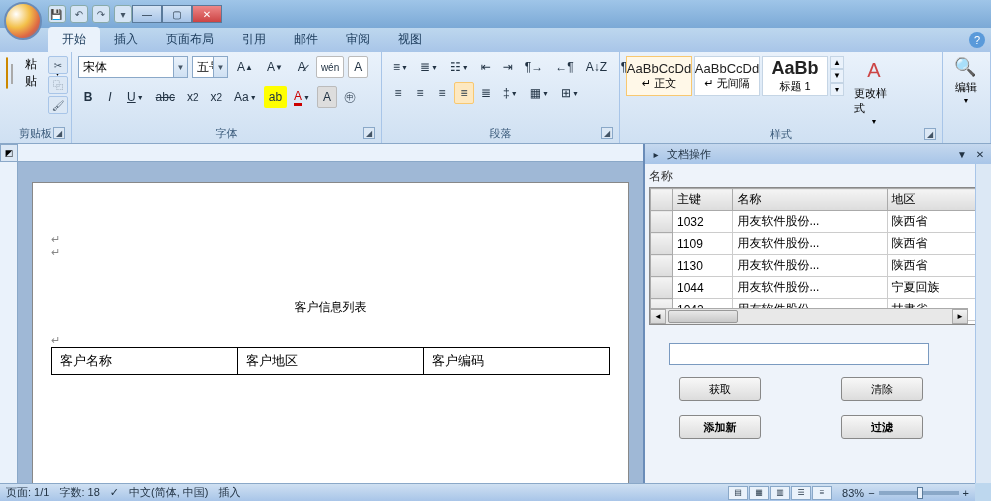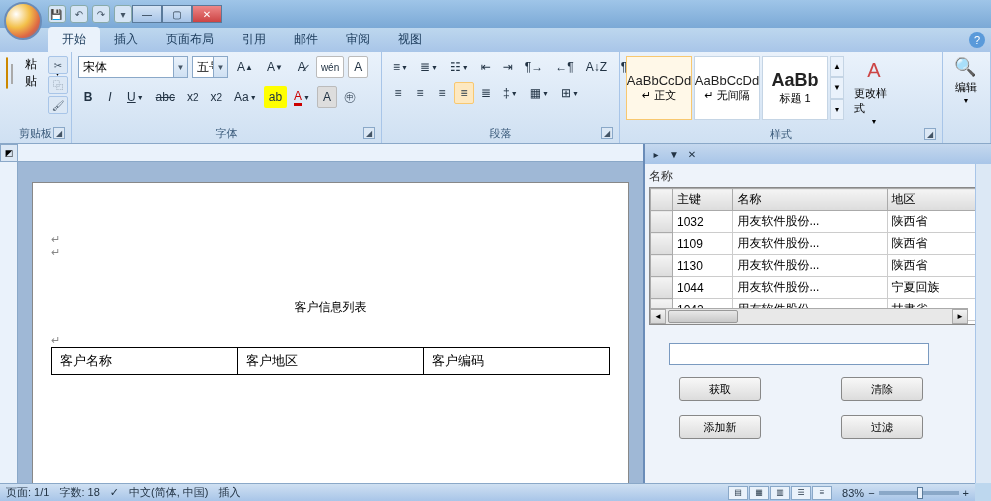--- a/index.html
+++ b/index.html
@@ -44,21 +44,21 @@
 .btn-row { display: flex; gap: 2px; }
 .rbtn { min-width: 20px; height: 22px; padding: 0 4px; border: 1px solid transparent; border-radius: 2px; display: flex; align-items: center; justify-content: center; font-size: 12px; color: #234; cursor: pointer; }
 .rbtn .dd-sm { font-size: 7px; margin-left: 1px; }
 .boxed { border: 1px solid #bbb; background: #fff; }
 
 
 .para-col { display: flex; flex-direction: column; gap: 4px; }
 
 
 .style-gallery { display: flex; gap: 2px; }
-.style-item { width: 66px; height: 64px; background: #fff; border: 1px solid #c5d5e5; display: flex; flex-direction: column; align-items: center; justify-content: center; font-size: 11px; }
+.style-item { width: 66px; height: 40px; background: #fff; border: 1px solid #c5d5e5; display: flex; flex-direction: column; align-items: center; justify-content: center; font-size: 11px; }
 .style-item.sel { border: 1px solid #f8c870; background: #fff8e8; }
 .style-item .preview { font-size: 13px; color: #222; }
 .style-item.big .preview { font-size: 18px; font-weight: bold; }
 .style-nav { width: 14px; display: flex; flex-direction: column; }
 .style-nav div { flex: 1; border: 1px solid #c5d5e5; background: #eaf2fb; display: flex; align-items: center; justify-content: center; font-size: 8px; }
 .change-style { width: 40px; display: flex; flex-direction: column; align-items: center; gap: 2px; margin-left: 6px; font-size: 11px; }
 .change-style-icon { width: 28px; height: 28px; display: flex; align-items: center; justify-content: center; font-size: 20px; color: #c44; }
 
 
 .edit-col { width: 34px; display: flex; flex-direction: column; align-items: center; gap: 2px; font-size: 11px; }
@@ -88,21 +88,21 @@
 .grid table { width: 100%; border-collapse: collapse; font-size: 12px; }
 .grid th { background: linear-gradient(#f4f4f4,#dcdcdc); border: 1px solid #aaa; padding: 2px 4px; font-weight: normal; text-align: left; }
 .grid td { border: 1px solid #ccc; padding: 2px 4px; white-space: nowrap; overflow: hidden; }
 .grid .rowhdr { width: 22px; background: linear-gradient(#f4f4f4,#dcdcdc); border: 1px solid #aaa; }
 .grid-hscroll { height: 16px; background: #e8e8e8; border-top: 1px solid #aaa; position: absolute; left: 0; right: 16px; bottom: 0; display: flex; }
 .grid-hscroll .arr { width: 16px; background: linear-gradient(#f4f4f4,#d4d4d4); border: 1px solid #aaa; display: flex; align-items: center; justify-content: center; font-size: 8px; }
 .grid-hscroll .track { flex: 1; position: relative; }
 .grid-hscroll .thumb { position: absolute; left: 2px; top: 1px; bottom: 1px; width: 70px; background: linear-gradient(#e8e8e8,#c8c8c8); border: 1px solid #999; border-radius: 2px; }
 .pane-input { width: 260px; height: 22px; border: 1px solid #7a9ac0; background: #fff; margin: 18px 0 12px 20px; }
 .pane-btns { display: flex; gap: 80px; padding-left: 30px; margin-bottom: 14px; }
-.pane-btns2 { display: flex; gap: 80px; padding-left: 30px; }
+.pane-btns2 { display: flex; gap: 80px; padding-left: 30px; font-weight: bold; }
 .wbtn { width: 82px; height: 24px; background: linear-gradient(#f8f8f8,#dcdcdc); border: 1px solid #888; border-radius: 3px; font-size: 11px; display: flex; align-items: center; justify-content: center; cursor: pointer; }
 .pane-vscroll { position: absolute; right: 0; top: 0; bottom: 0; width: 16px; background: #dce8f5; border-left: 1px solid #a8c5e8; }
 
 
 .statusbar { height: 18px; background: linear-gradient(#cfe0f2,#a8c5e8); border-top: 1px solid #8aa8c8; display: flex; align-items: center; font-size: 11px; color: #234; padding: 0 6px; gap: 10px; position: absolute; left: 0; right: 16px; bottom: 0; }
 .statusbar .spacer { flex: 1; }
 .view-btns { display: flex; gap: 1px; }
 .view-btns div { width: 20px; height: 14px; background: #eaf2fb; border: 1px solid #8aa8c8; font-size: 8px; display: flex; align-items: center; justify-content: center; }
 .zoom { display: flex; align-items: center; gap: 4px; }
 .zoom-track { width: 80px; height: 4px; background: #8aa8c8; position: relative; }
@@ -292,20 +292,21 @@
           </tbody>
             </table>
         </div>
       </div>
     </div>
   </div>
 
   <div class="pane">
     <div class="pane-header">
       <span class="pbtn">▸</span>
+      <span class="title">文档操作</span>
       <span class="pbtn">▼</span>
       <span class="pbtn">✕</span>
     </div>
     <div class="pane-body">
       <div class="pane-label">名称</div>
       <div class="grid">
         <table>
           <tbody>
               <tr>
             <th class="rowhdr"></th>

